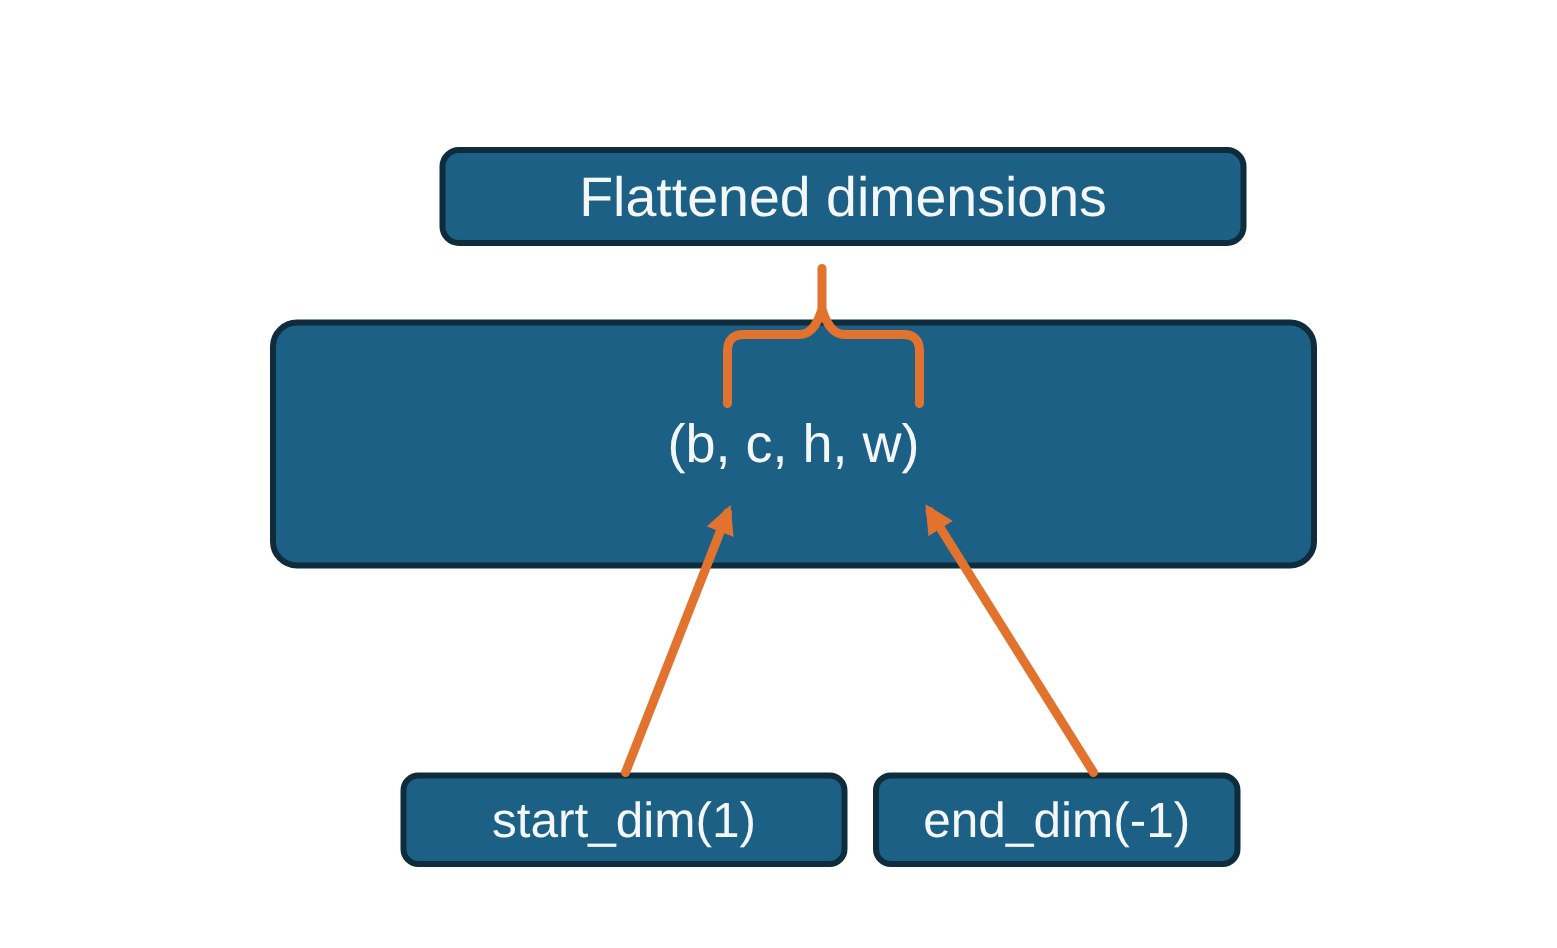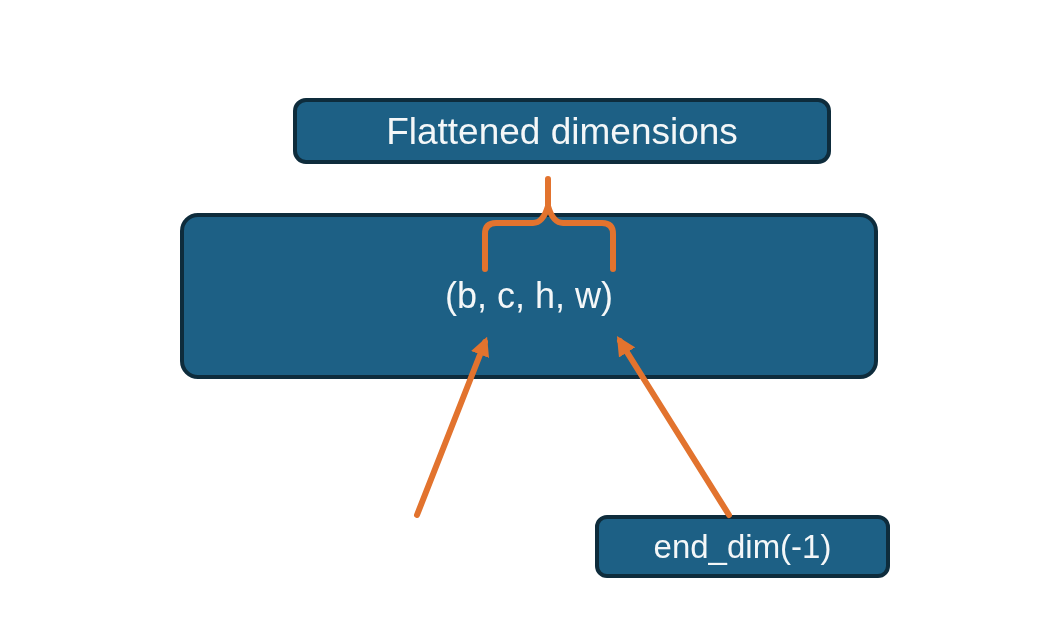--- a/index.html
+++ b/index.html
@@ -48,22 +48,21 @@
     height: 63px;
     border-radius: 12px;
     font-size: 33px;
   }
   .small-node.start {
     left: 267px;
     width: 298px;
   }
   .small-node.end {
     left: 582px;
-    width: 295px;
-    margin-left: 13px;
+    width: 245px;
   }
   .overlay {
     position: absolute;
     left: 0;
     top: 0;
     pointer-events: none;
   }
   .connector {
     stroke: var(--connector, #e2732e);
     stroke-width: 6;
@@ -82,20 +81,23 @@
 <div class="canvas">
 
   <div class="node top-node">
     <span>Flattened dimensions</span>
   </div>
 
   <div class="node big-node">
     <span>(b, c, h, w)</span>
   </div>
 
+  <div class="node small-node start">
+    <span>start_dim(1)</span>
+  </div>
 
   <div class="node small-node end">
     <span>end_dim(-1)</span>
   </div>
 
   <svg class="overlay" width="1038" height="632" viewBox="0 0 1038 632">
     <defs>
       <marker id="ah" viewBox="0 0 10 10" refX="7" refY="5" markerWidth="3.2" markerHeight="3.2" orient="auto-start-reverse">
         <path d="M 0 0 L 10 5 L 0 10 z" class="arrowhead"></path>
       </marker>

